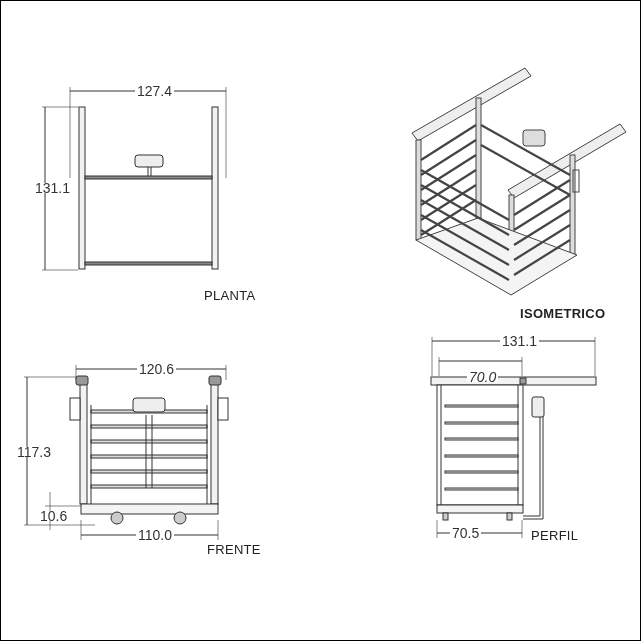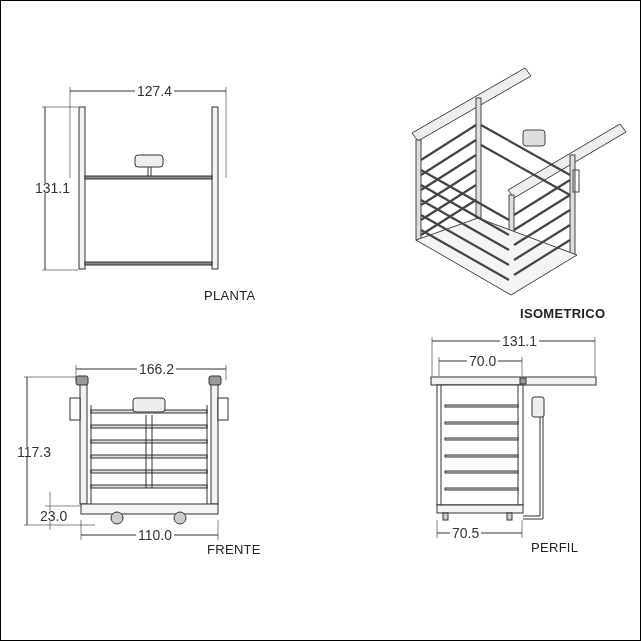--- a/index.html
+++ b/index.html
@@ -153,22 +153,22 @@
     <rect x="532" y="397" width="12" height="20" rx="2" fill="#eee"></rect>
   </g>
 </svg>
 
 <span class="dim" style="left:135px;top:86px;">127.4</span>
 <span class="dim" style="left:33px;top:183px;">131.1</span>
 <span class="lbl" style="left:204px;top:288px;">PLANTA</span>
 
 <span class="lbl" style="left:520px;top:306px;font-weight:bold;">ISOMETRICO</span>
 
-<span class="dim" style="left:137px;top:364px;">166.2</span>
+<span class="dim" style="left:137px;top:364px;">120.6</span>
 <span class="dim" style="left:15px;top:447px;">117.3</span>
-<span class="dim" style="left:38px;top:511px;">23.0</span>
+<span class="dim" style="left:38px;top:511px;">10.6</span>
 <span class="dim" style="left:136px;top:530px;">110.0</span>
 <span class="lbl" style="left:207px;top:542px;">FRENTE</span>
 
 <span class="dim" style="left:500px;top:336px;">131.1</span>
-<span class="dim" style="left:467px;top:356px;">70.0</span>
+<span class="dim" style="left:467px;top:372px;font-style:italic;">70.0</span>
 <span class="dim" style="left:450px;top:528px;">70.5</span>
-<span class="lbl" style="left:531px;top:540px;">PERFIL</span>
+<span class="lbl" style="left:531px;top:528px;">PERFIL</span>
 
 </body></html>

